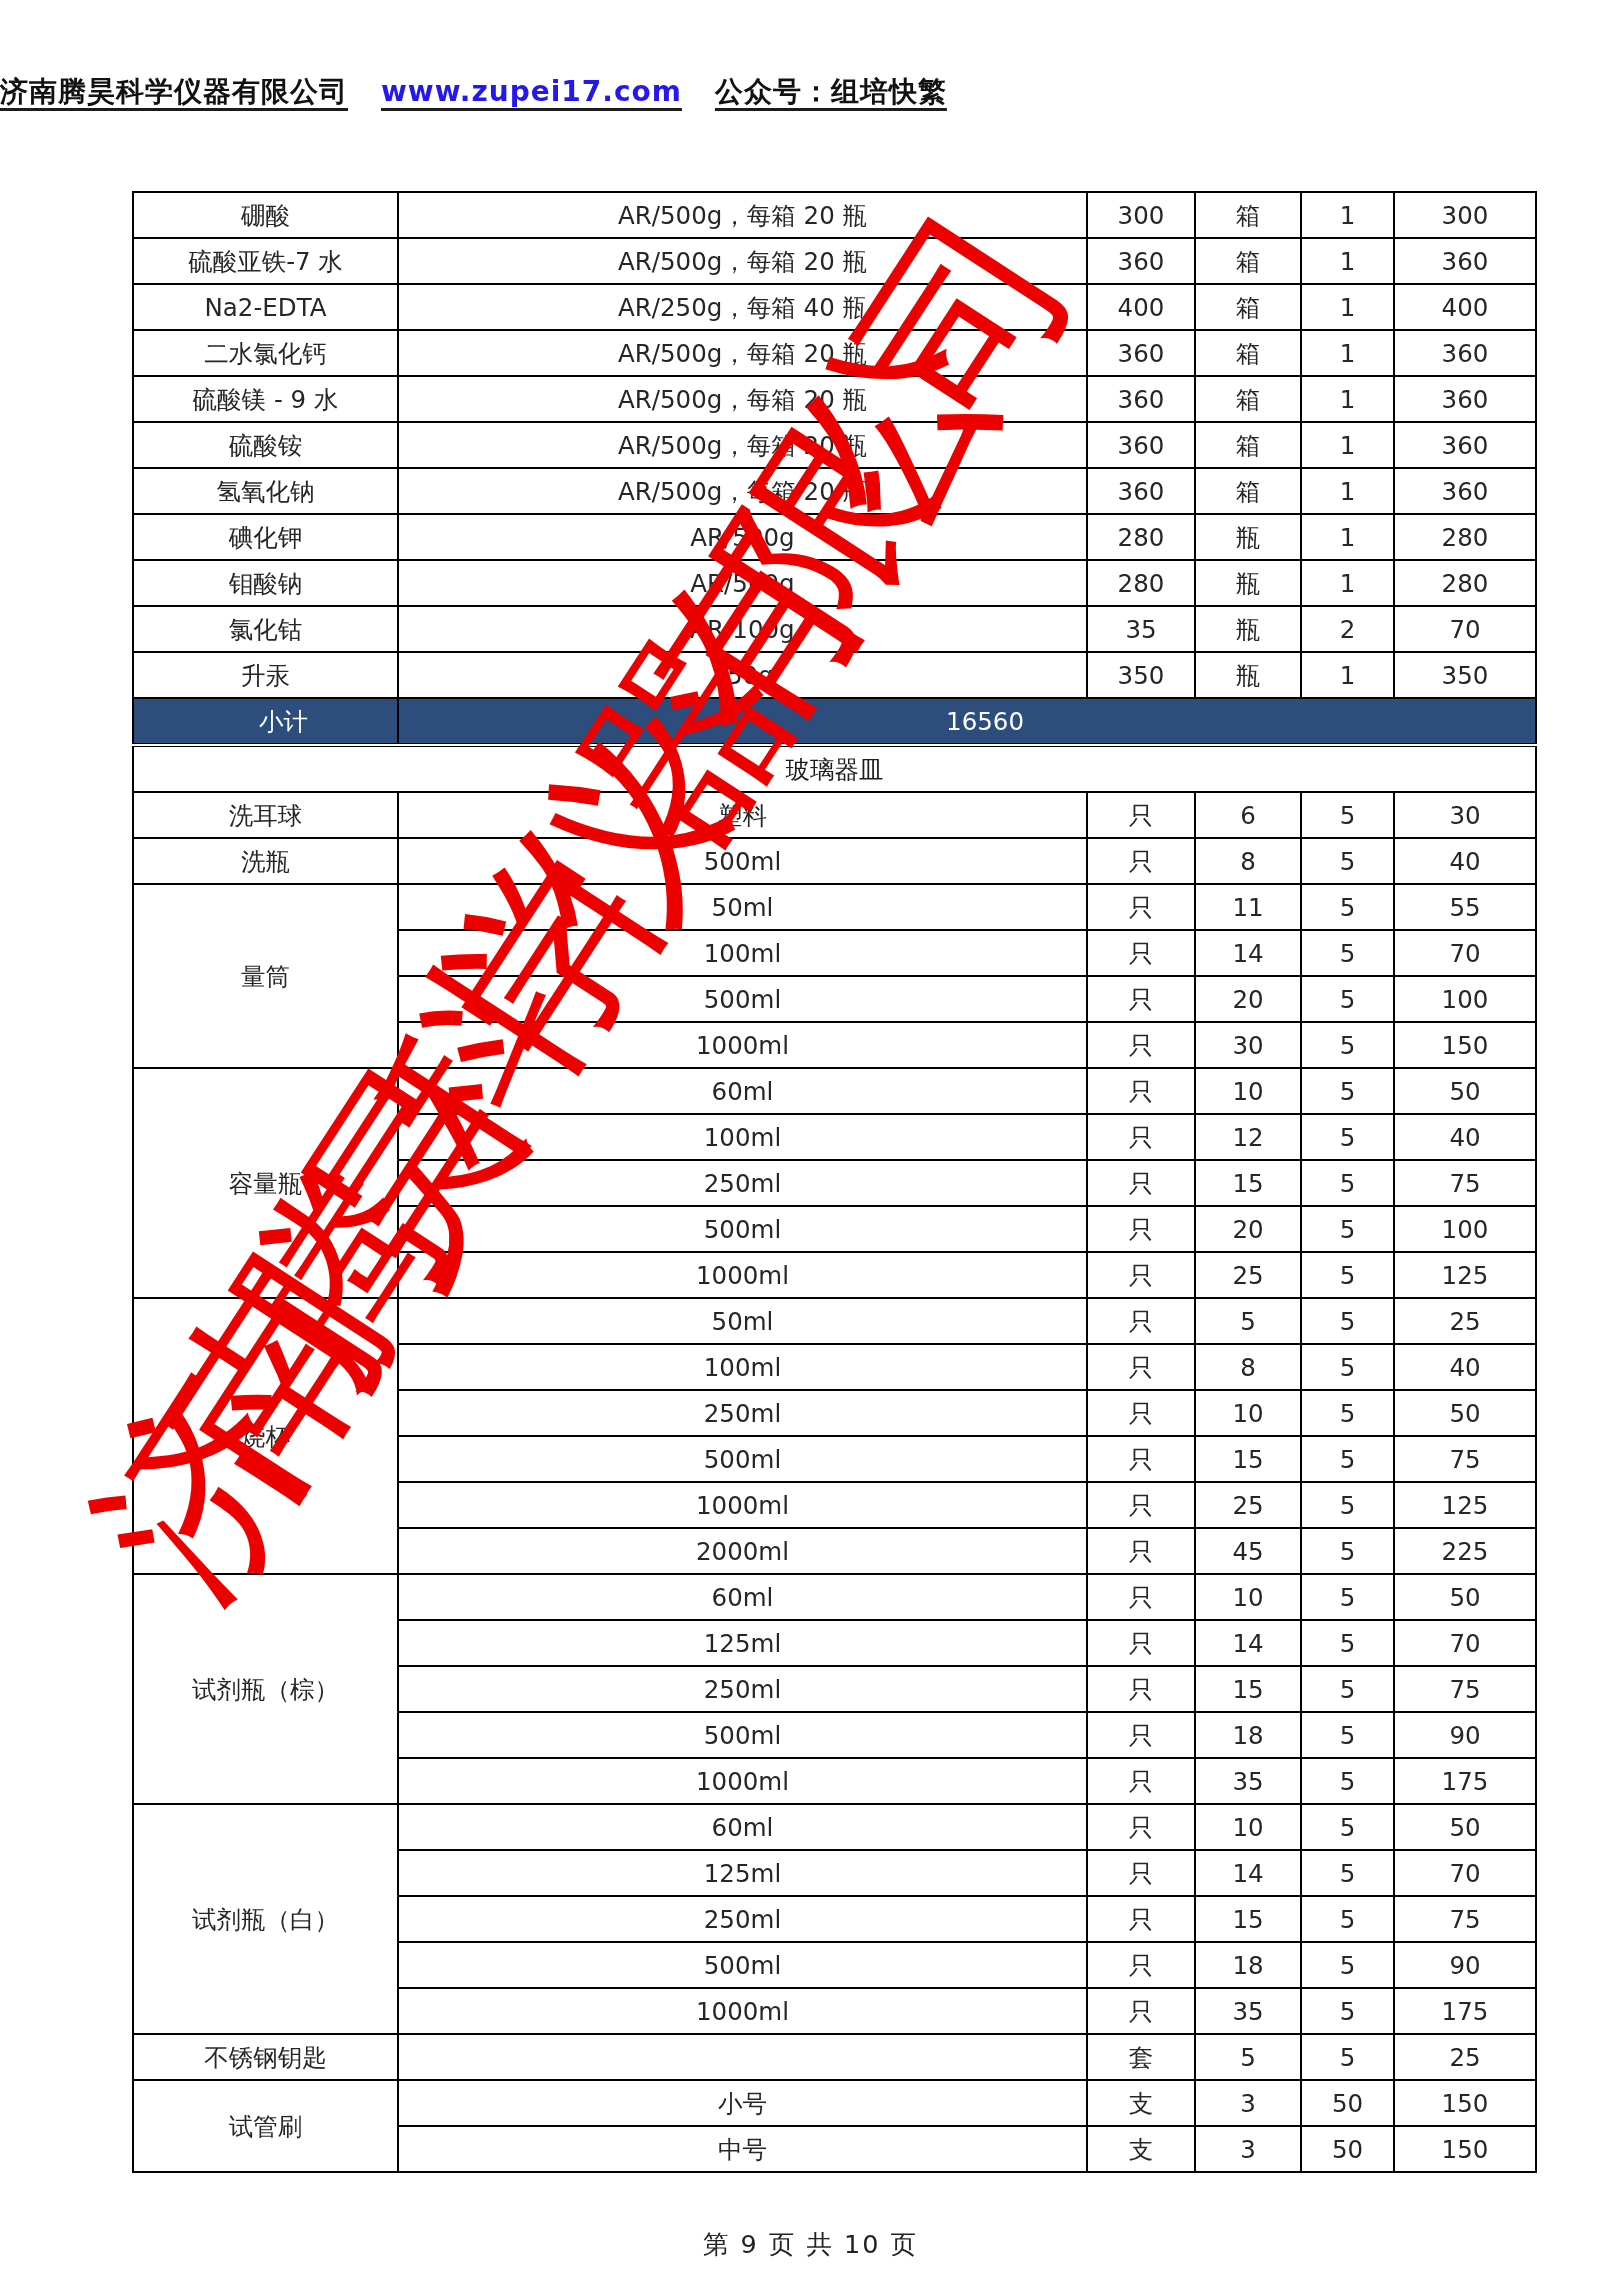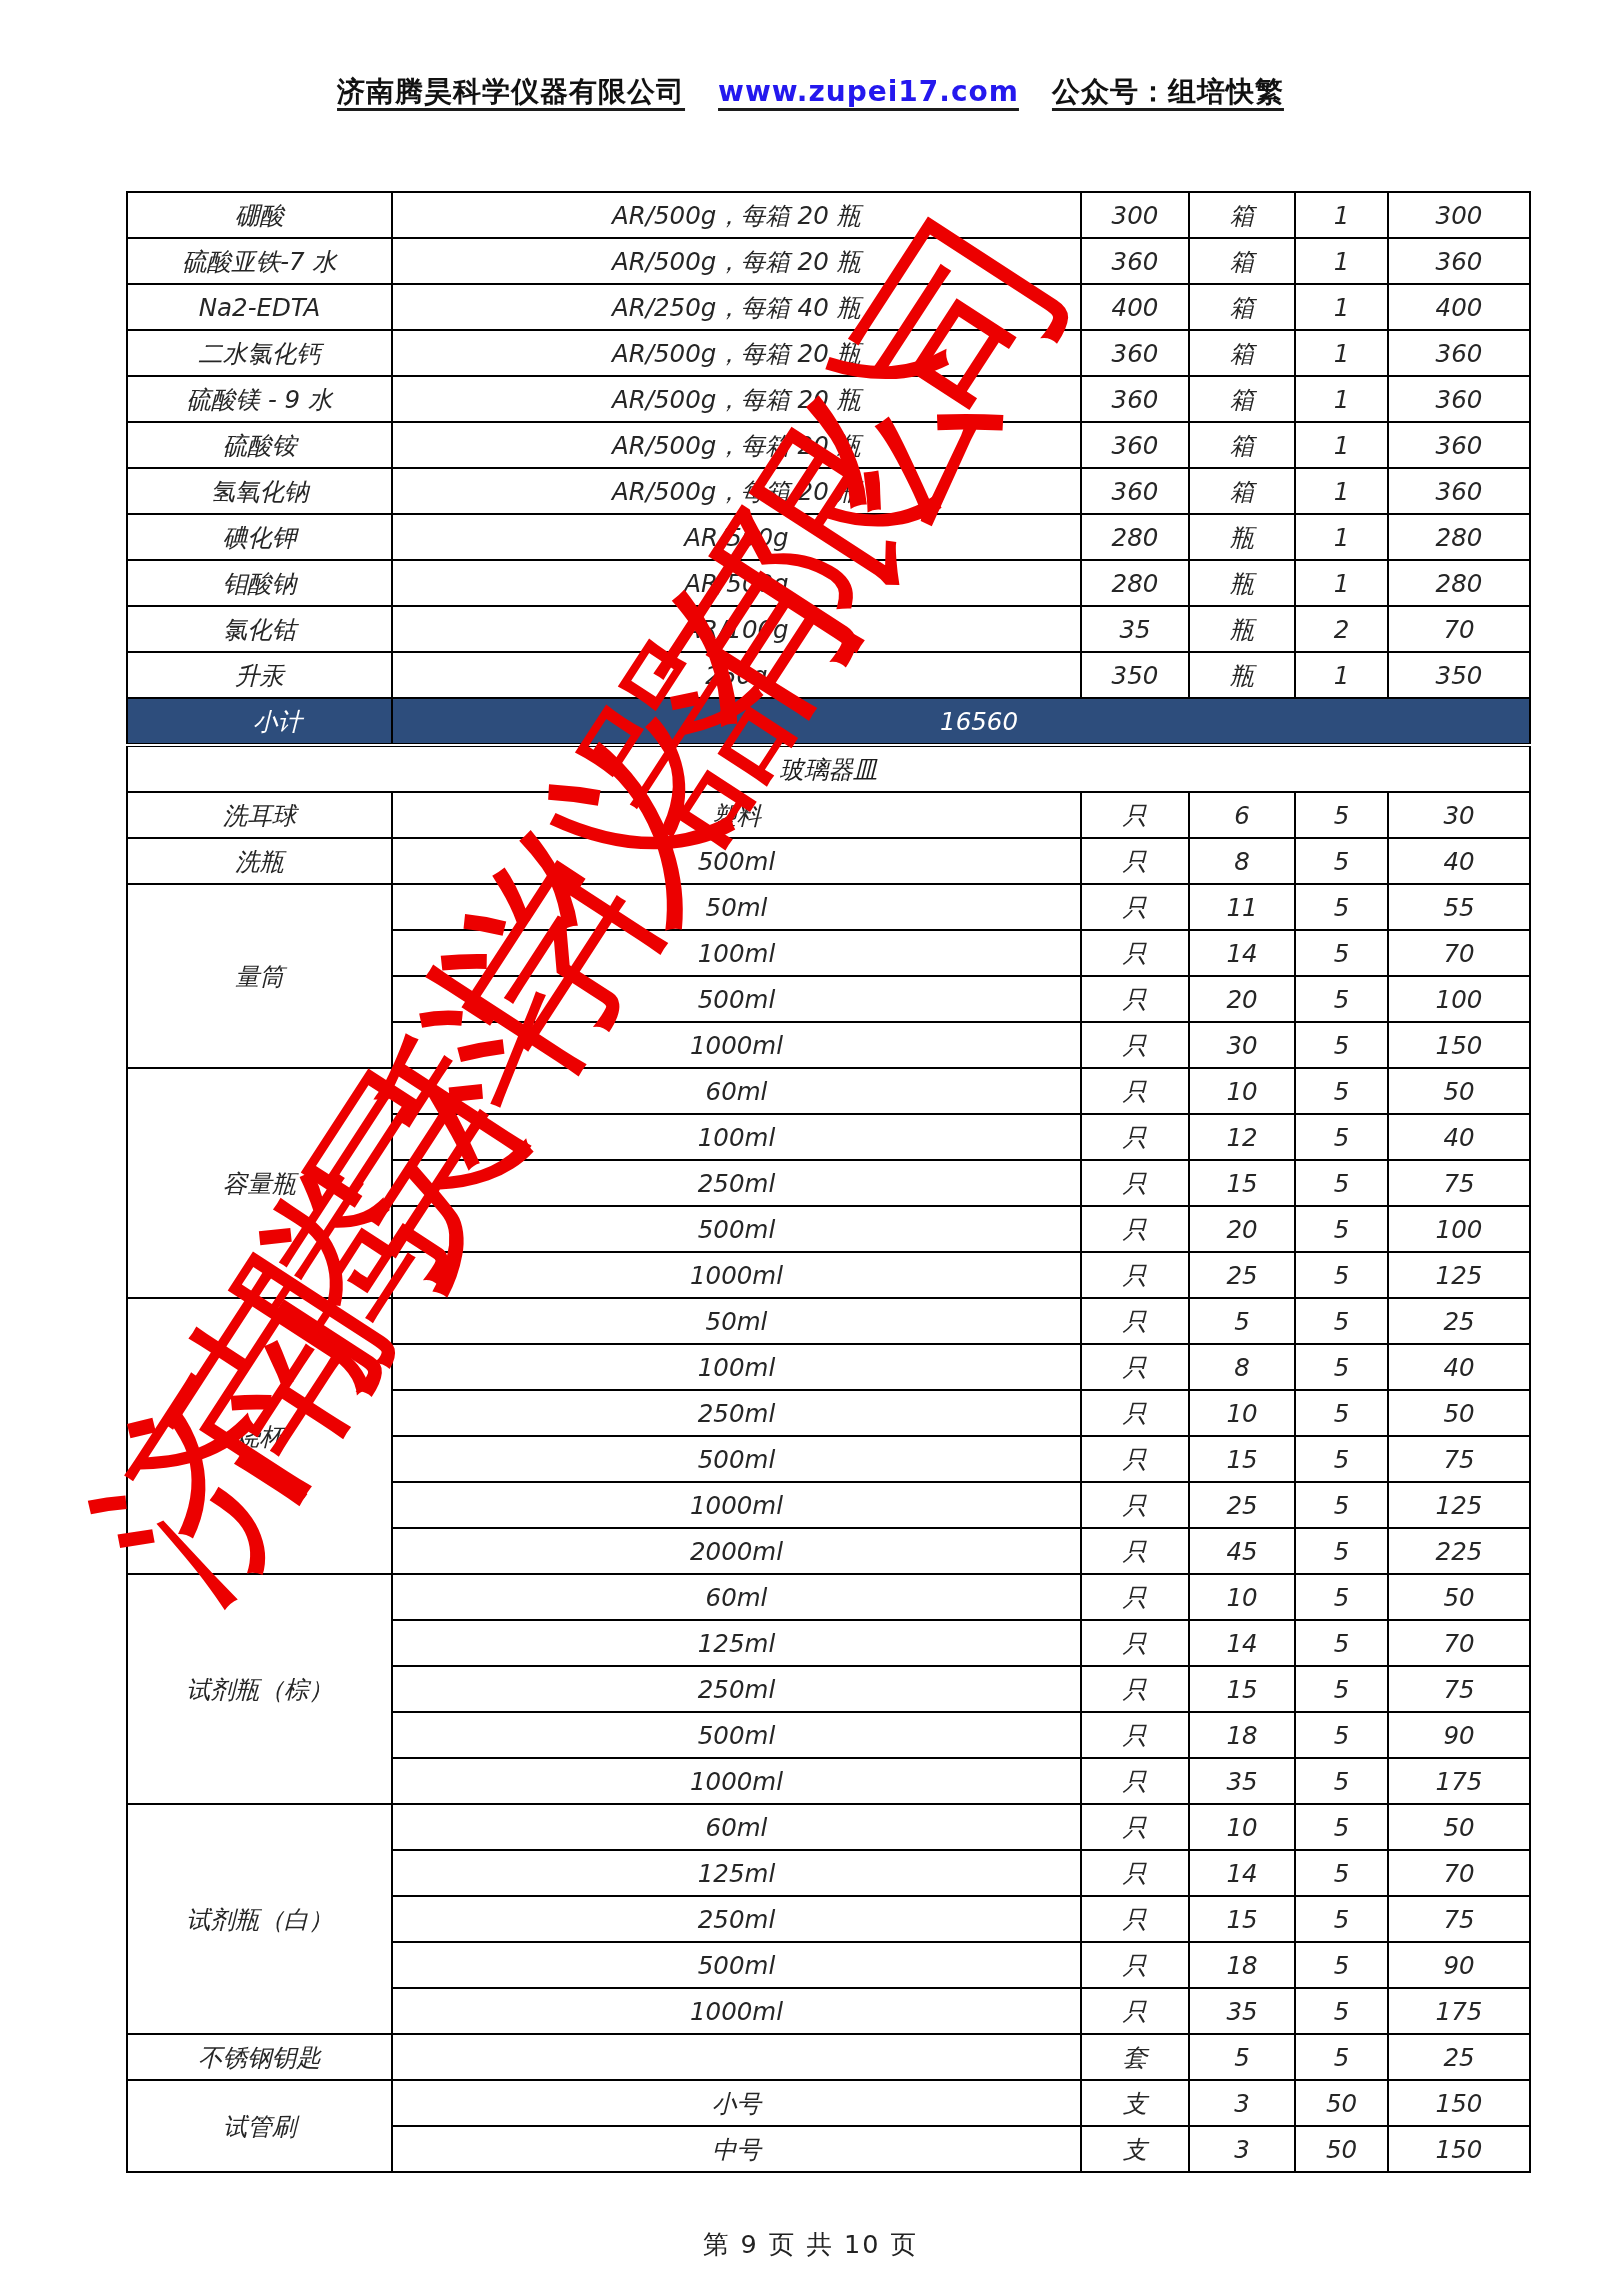--- a/index.html
+++ b/index.html
@@ -2,35 +2,34 @@
 <html><head>
 <meta charset="utf-8">
 <style>
   html,body{margin:0;padding:0;}
   body{
     width:1621px;height:2291px;position:relative;background:#ffffff;overflow:hidden;
     font-family:"DejaVu Sans","Liberation Sans",sans-serif;color:#1c1c1c;
   }
   
   .header{
-    position:absolute;top:73px;left:0;width:100%;text-align:center;
+    position:absolute;top:73px;left:0;width:100%;text-align:left;
     font-size:28px;font-weight:bold;letter-spacing:1px;
     text-decoration:underline;text-underline-offset:6.9px;text-decoration-thickness:2.9px;
     white-space:nowrap;
   }
   .header .company{color:#111111;}
   .header .site{color:#2418ee;}
   .header .wechat{color:#111111;}
   .hsp{display:inline-block;width:33px;}
   
   table.price{
-    position:absolute;left:126px;top:191px;width:1403px;
+    position:absolute;left:132px;top:191px;width:1403px;
     border-collapse:collapse;table-layout:fixed;
     border:2.9px solid #000;
-    font-style:italic;
   }
   table.price td{
     border:2px solid #000;height:44px;padding:0 3.9px;
     text-align:center;vertical-align:middle;
     font-size:24.5px;color:#262626;overflow:hidden;white-space:nowrap;
   }
   tr.subtotal-row td{
     background:#2d4d7c;color:#ffffff;
     border-bottom:4.9px double #000;
     padding-left:40px;

